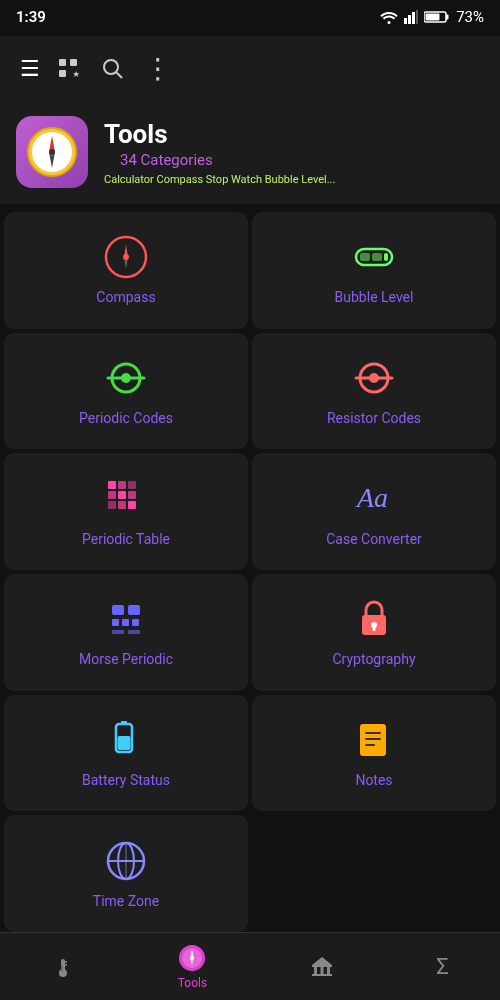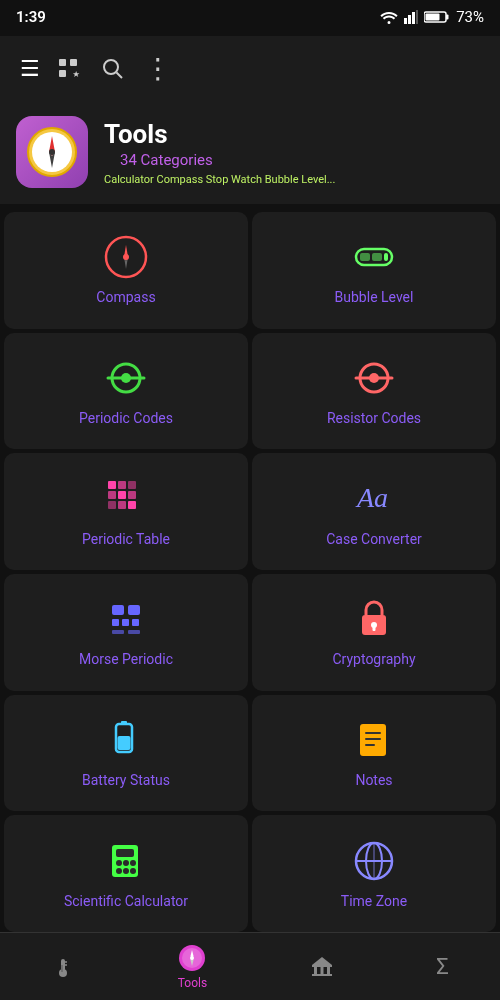--- a/index.html
+++ b/index.html
@@ -309,35 +309,20 @@
           <rect x="13" y="14" width="16" height="2" rx="1" fill="#333"></rect>
           <rect x="13" y="20" width="16" height="2" rx="1" fill="#333"></rect>
           <rect x="13" y="26" width="10" height="2" rx="1" fill="#333"></rect>
         </svg>
       </div>
       <span class="grid-label">Notes</span>
     </div>
     <div class="grid-item">
       <div class="grid-icon">
         <svg width="44" height="44" viewBox="0 0 44 44">
-          <rect x="8" y="6" width="26" height="32" rx="3" fill="#4f4"></rect>
-          <rect x="12" y="10" width="18" height="8" rx="2" fill="#2a2a2a"></rect>
-          <circle cx="15" cy="24" r="3" fill="#2a2a2a"></circle>
-          <circle cx="22" cy="24" r="3" fill="#2a2a2a"></circle>
-          <circle cx="29" cy="24" r="3" fill="#2a2a2a"></circle>
-          <circle cx="15" cy="32" r="3" fill="#2a2a2a"></circle>
-          <circle cx="22" cy="32" r="3" fill="#2a2a2a"></circle>
-          <circle cx="29" cy="32" r="3" fill="#2a2a2a"></circle>
-        </svg>
-      </div>
-      <span class="grid-label">Scientific Calculator</span>
-    </div>
-    <div class="grid-item">
-      <div class="grid-icon">
-        <svg width="44" height="44" viewBox="0 0 44 44">
           <circle cx="22" cy="22" r="18" fill="none" stroke="#88f" stroke-width="2.5"></circle>
           <ellipse cx="22" cy="22" rx="8" ry="18" fill="none" stroke="#88f" stroke-width="2"></ellipse>
           <line x1="4" y1="22" x2="40" y2="22" stroke="#88f" stroke-width="2"></line>
           <line x1="22" y1="4" x2="22" y2="40" stroke="#88f" stroke-width="1.5" opacity="0.5"></line>
         </svg>
       </div>
       <span class="grid-label">Time Zone</span>
     </div>
   </div>
 

